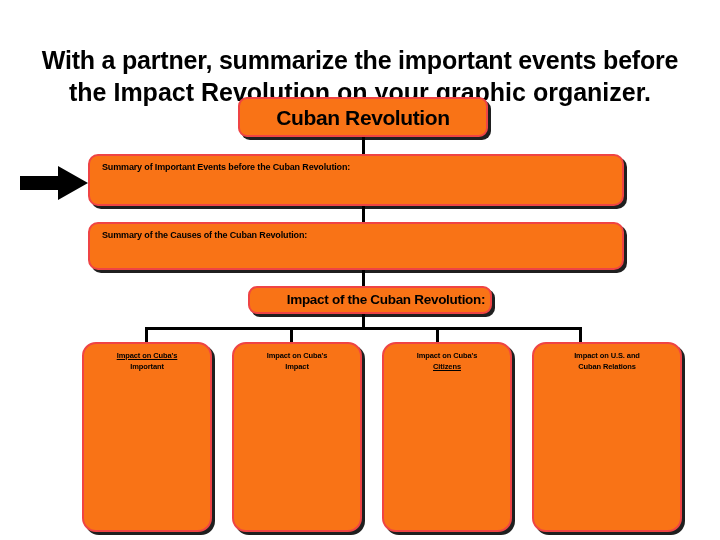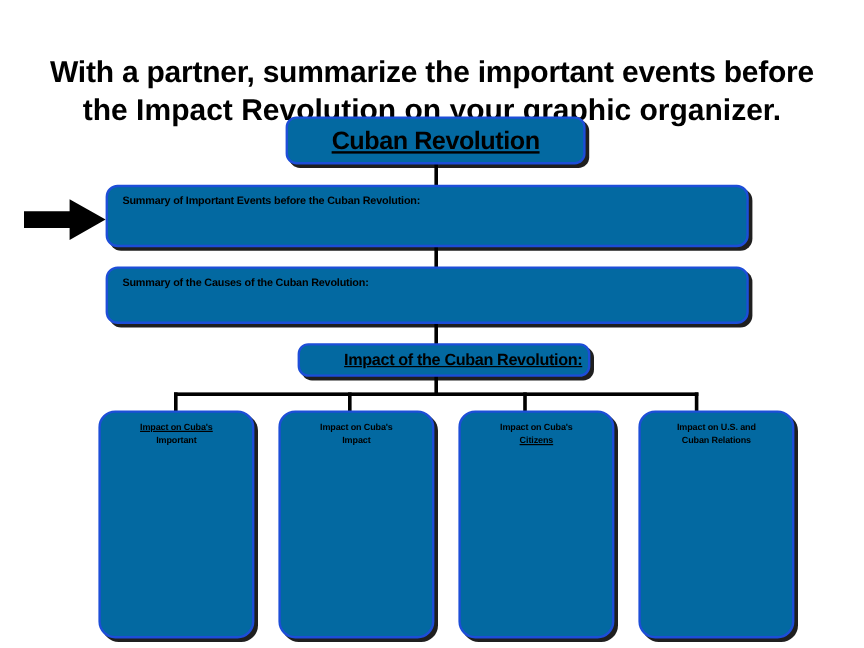--- a/index.html
+++ b/index.html
@@ -50,24 +50,23 @@
     position: absolute;
     background: #000;
   }
   .conn-v { width: 3px; }
   .conn-h { height: 3px; }
 
   
   .gobox {
     position: absolute;
     box-sizing: border-box;
-    background: #0369a1;
-    border: 2px solid #1d4ed8;
+    background: #f97316;
+    border: 2px solid #ef4444;
     box-shadow: 3px 3px 0 0 rgba(0,0,0,0.88);
-    text-decoration: underline;
   }
 
   
   .title-box {
     border-radius: 9px;
     display: flex;
     align-items: center;
     justify-content: center;
   }
   .title-box .label {
@@ -184,21 +183,21 @@
     </div>
   </div>
 
   <div class="gobox column-box" style="left:382px; top:342px; width:130px; height:190px;">
     <div class="label">
       <span>Impact on Cuba's</span><br>
       <span class="u">Citizens</span>
     </div>
   </div>
 
-  <div class="gobox column-box" style="left:532px; top:342px; width:130px; height:190px;">
+  <div class="gobox column-box" style="left:532px; top:342px; width:150px; height:190px;">
     <div class="label">
       <span>Impact on U.S. and</span><br>
       <span>Cuban Relations</span>
     </div>
   </div>
 
   <div id="pointer-arrow">
     <svg width="70" height="36" viewBox="0 0 70 36" aria-hidden="true">
       <path d="M0,11 L38,11 L38,1 L68,18 L38,35 L38,25 L0,25 Z" fill="#000000"></path>
     </svg>

